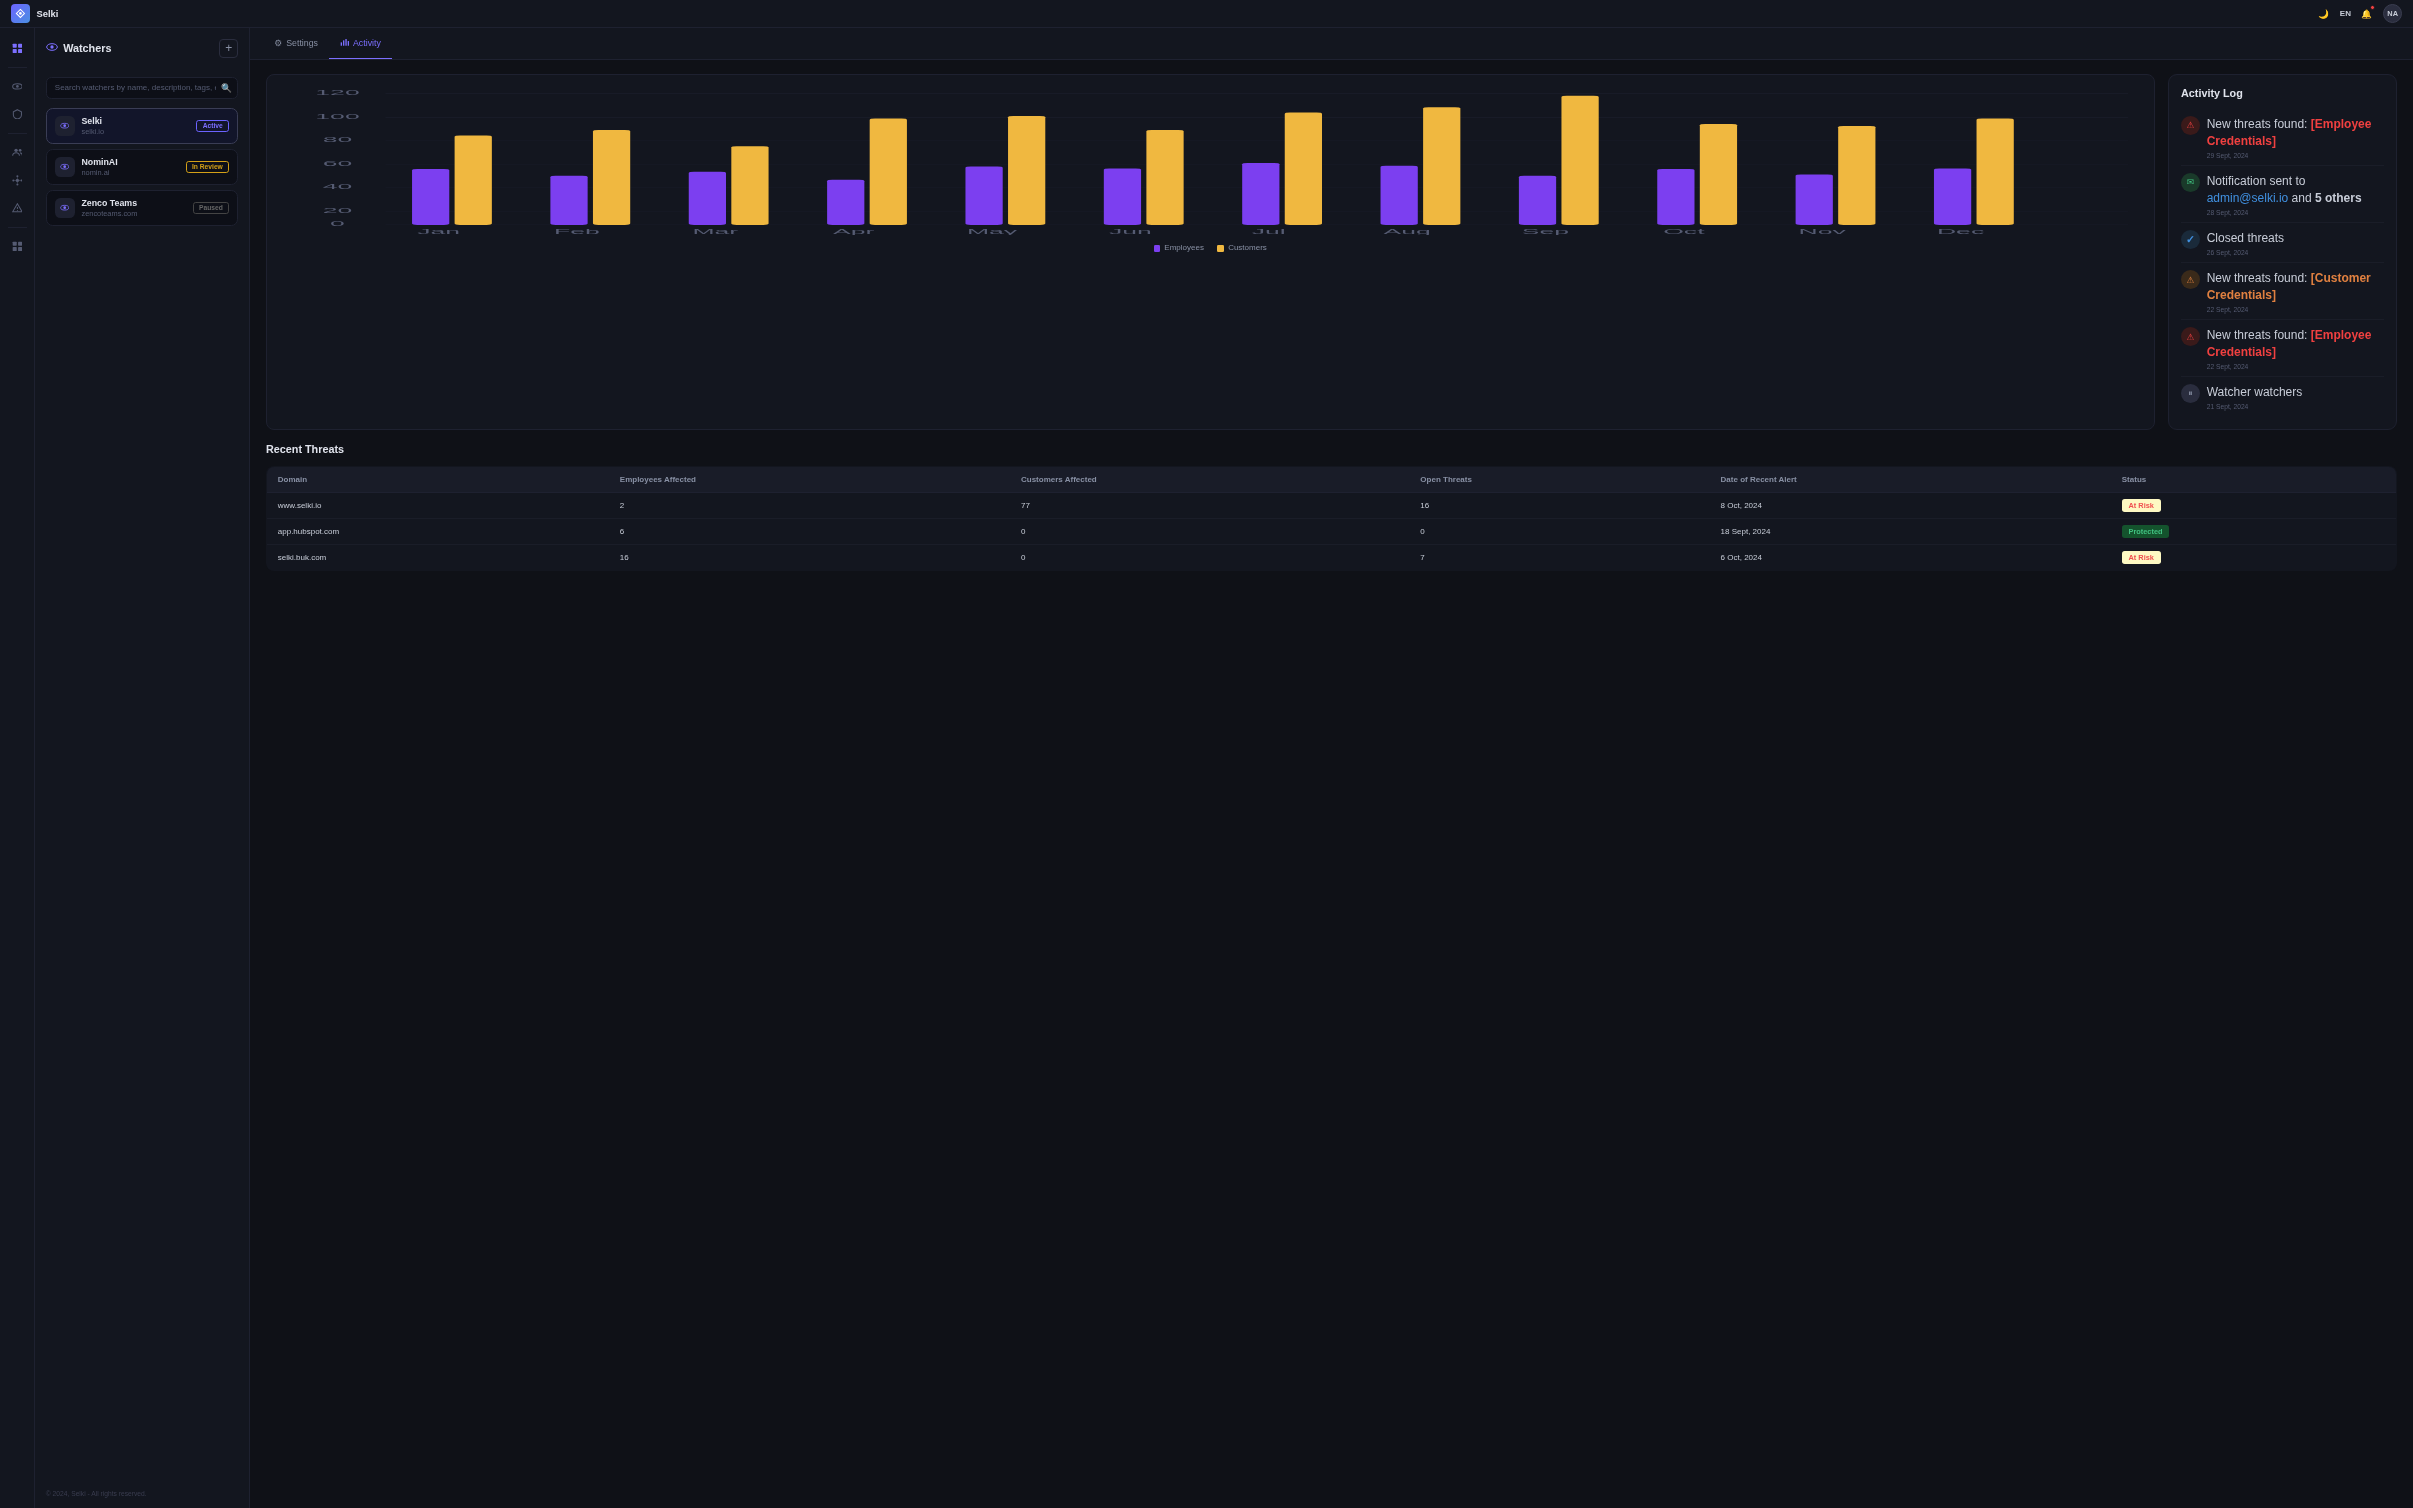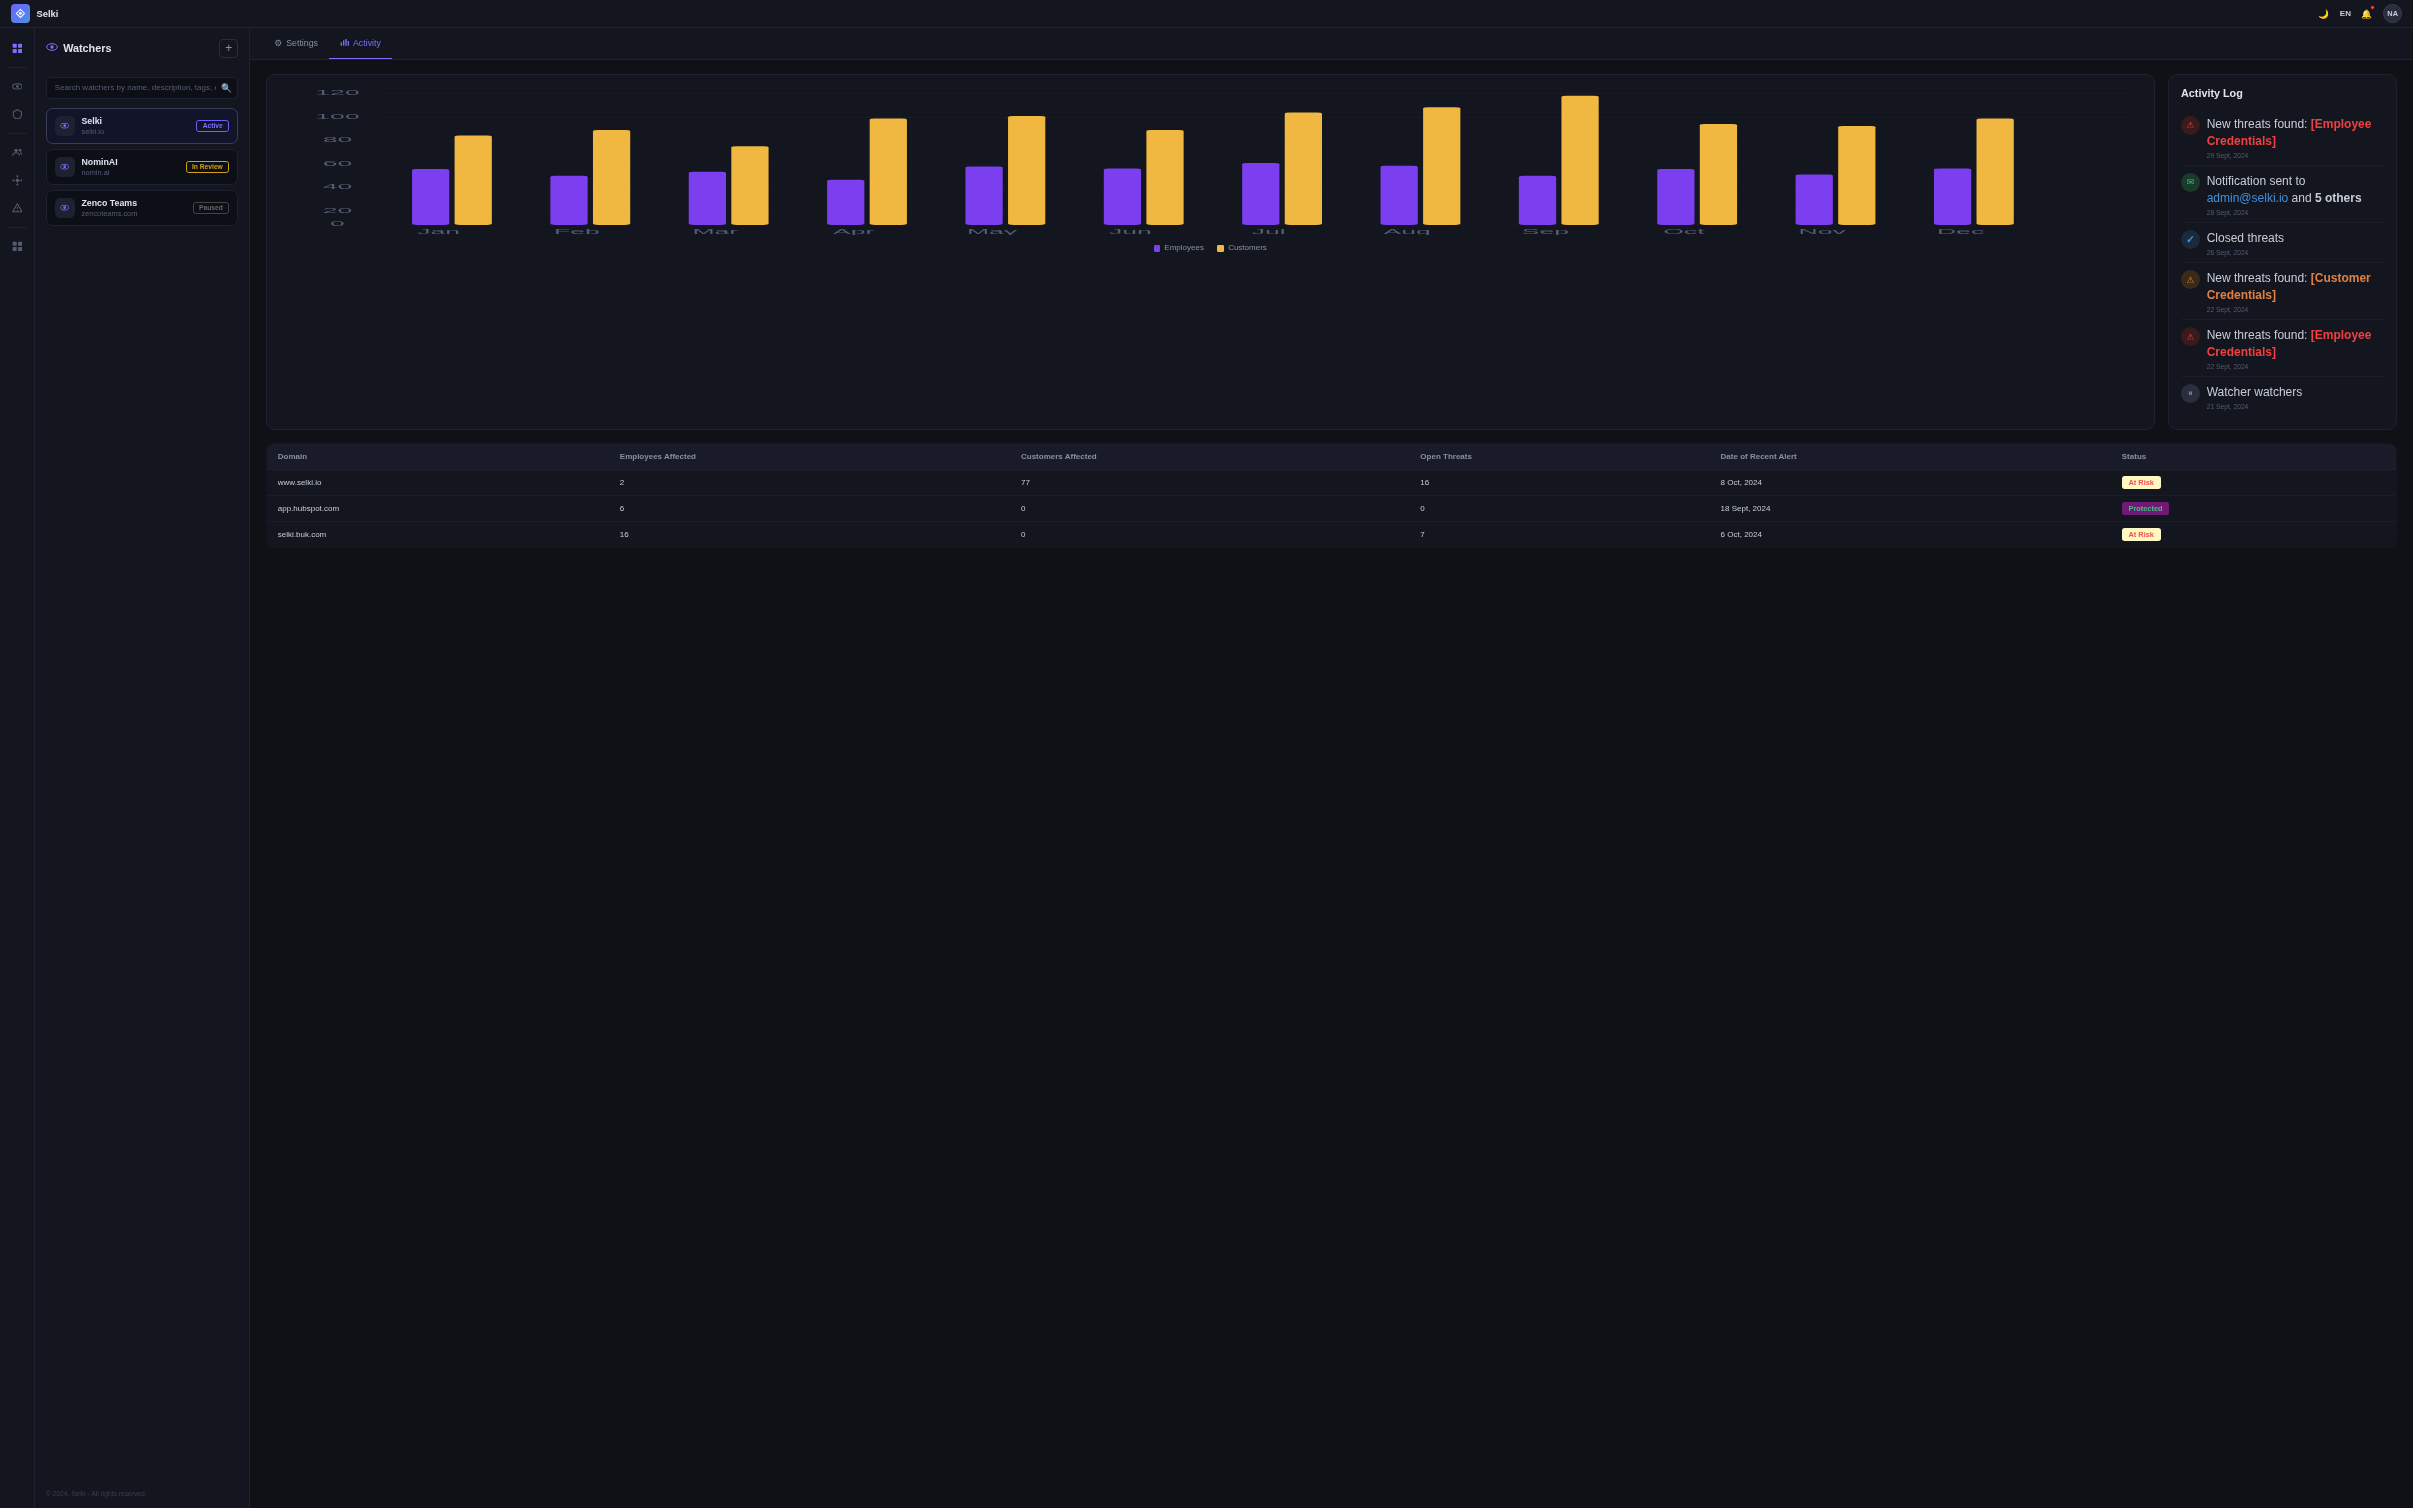--- a/index.html
+++ b/index.html
@@ -298,21 +298,21 @@
       border-bottom: 0.7px solid #1a1d28;
     }
     .threats-table tr:last-child td { border-bottom: none; }
     .status-badge {
       padding: 2px 6.7px;
       border-radius: 2.7px;
       font-size: 7.4px;
       font-weight: 600;
     }
     .status-risk { background: #fef9c3; color: #f05050; }
-    .status-protected { background: #701a75; color: #40c080; }
+    .status-protected { background: #14532d; color: #40c080; }
   </style>
 </head>
 <body>
 
 <nav class="topnav">
   <div class="topnav-logo">
     <svg viewBox="0 0 16 16" fill="white">
         <path d="M8 2 L14 8 L8 14 L2 8 Z" fill="none" stroke="white" stroke-width="1.5"></path>
         <circle cx="8" cy="8" r="2" fill="white"></circle>
       </svg>
@@ -605,20 +605,21 @@
         <div class="log-item">
           <div class="log-icon gray">⏸</div>
           <div class="log-content">
             <div class="log-text">Watcher watchers</div>
             <div class="log-date">21 Sept, 2024</div>
           </div>
         </div>
       </div>
 
       <div style="grid-column: 1 / -1;">
+        <div class="section-title">Recent Threats</div>
         <table class="threats-table">
           <thead>
             <tr>
               <th>Domain</th>
               <th>Employees Affected</th>
               <th>Customers Affected</th>
               <th>Open Threats</th>
               <th>Date of Recent Alert</th>
               <th>Status</th>
             </tr>

